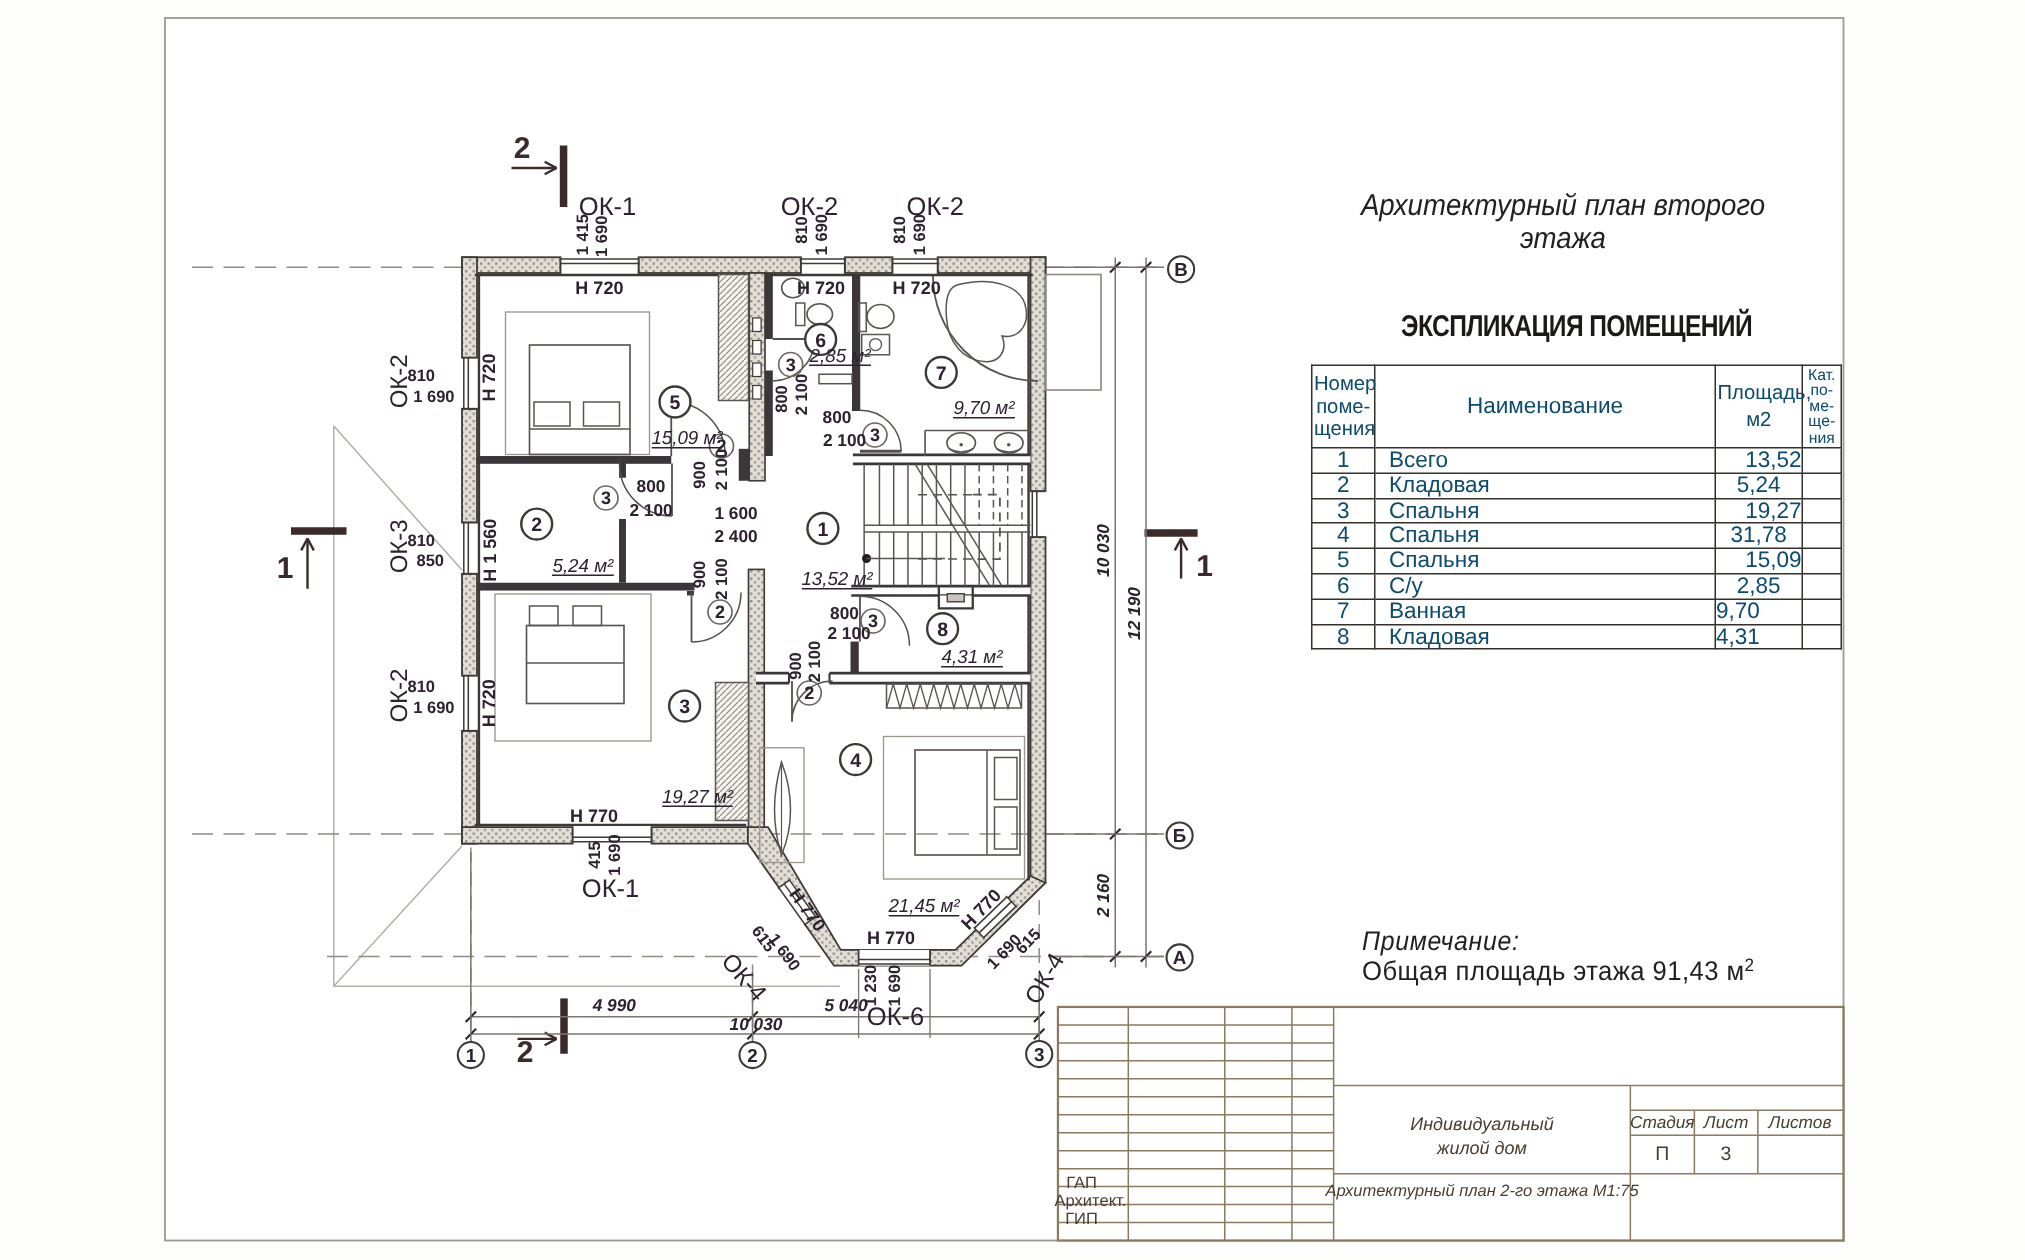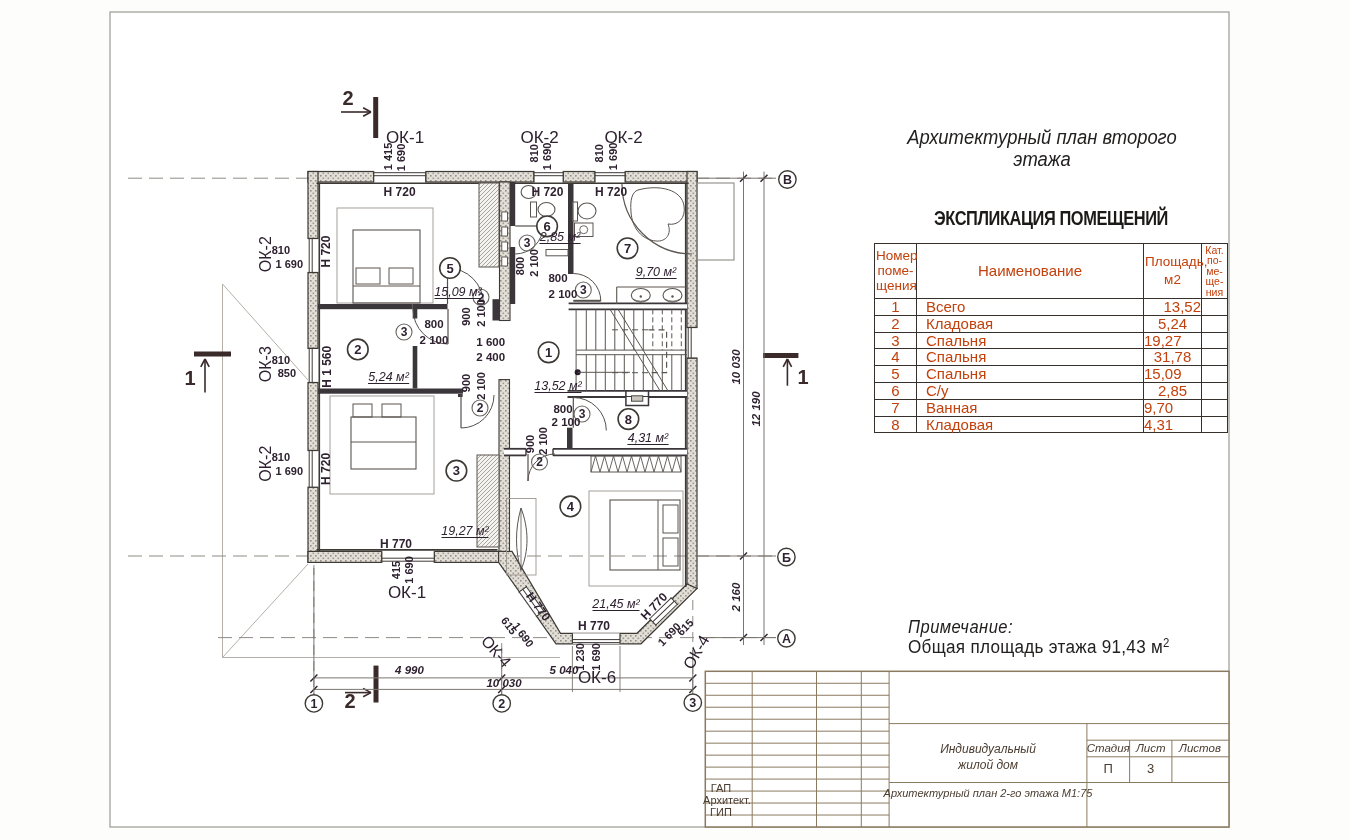--- a/index.html
+++ b/index.html
@@ -395,21 +395,21 @@
 <text x="688.0" y="630.0" font-family="Liberation Sans, sans-serif" font-size="11" fill="#2e2130" text-anchor="middle" font-weight="bold" transform="rotate(-46 688.0 630.0)">615</text>
 <text x="672.0" y="637.0" font-family="Liberation Sans, sans-serif" font-size="11" fill="#2e2130" text-anchor="middle" font-weight="bold" transform="rotate(-46 672.0 637.0)">1 690</text>
 <text x="701.0" y="655.0" font-family="Liberation Sans, sans-serif" font-size="16" fill="#2e2130" text-anchor="middle" font-weight="normal" transform="rotate(-60 701.0 655.0)">ОК-4</text>
 </svg>
 
 <div class="abs" style="left:872px;top:126px;width:340px;text-align:center;font-size:20px;font-style:italic;color:#232120;letter-spacing:0px;line-height:22px;white-space:nowrap;transform:scaleX(0.92);transform-origin:50% 0">Архитектурный план второго<br>этажа</div>
 
 <div class="abs" style="left:880px;top:207px;width:342px;text-align:center;font-size:20px;font-weight:bold;color:#1c1a18;letter-spacing:-0.5px;transform:scaleX(0.82);transform-origin:50% 0">ЭКСПЛИКАЦИЯ ПОМЕЩЕНИЙ</div>
 
 <div class="abs" style="left:874px;top:242.5px">
-<table style="width:353px;border:1.6px solid #35302b;color:#c2410c;table-layout:fixed">
+<table style="width:353px;border:1.6px solid #35302b;color:#0c4a6e;table-layout:fixed">
 <colgroup>
           <col style="width:42px">
           <col style="width:227px">
           <col style="width:58px">
           <col style="width:26px">
         </colgroup>
 <tbody>
           <tr style="height:53px">
  <td style="border:1.3px solid #35302b;text-align:center;font-size:13.5px;line-height:15px">Номер<br>поме-<br>щения</td>
  <td style="border:1.3px solid #35302b;text-align:center;font-size:15px">Наименование</td>
@@ -424,33 +424,33 @@
 </tr>
 <tr style="height:15.8px;font-size:15px;line-height:15.8px">
  <td style="border:1.3px solid #35302b;text-align:center;padding:0">2</td>
  <td style="border:1.3px solid #35302b;padding:0 0 0 9px">Кладовая</td>
  <td style="border:1.3px solid #35302b;text-align:center;padding:0">5,24</td>
  <td style="border:1.3px solid #35302b;padding:0"></td>
 </tr>
 <tr style="height:15.8px;font-size:15px;line-height:15.8px">
  <td style="border:1.3px solid #35302b;text-align:center;padding:0">3</td>
  <td style="border:1.3px solid #35302b;padding:0 0 0 9px">Спальня</td>
- <td style="border:1.3px solid #35302b;text-align:left;padding:0">19,27</td>
+ <td style="border:1.3px solid #35302b;text-align:right;padding:0">19,27</td>
  <td style="border:1.3px solid #35302b;padding:0"></td>
 </tr>
 <tr style="height:15.8px;font-size:15px;line-height:15.8px">
  <td style="border:1.3px solid #35302b;text-align:center;padding:0">4</td>
  <td style="border:1.3px solid #35302b;padding:0 0 0 9px">Спальня</td>
  <td style="border:1.3px solid #35302b;text-align:center;padding:0">31,78</td>
  <td style="border:1.3px solid #35302b;padding:0"></td>
 </tr>
 <tr style="height:15.8px;font-size:15px;line-height:15.8px">
  <td style="border:1.3px solid #35302b;text-align:center;padding:0">5</td>
  <td style="border:1.3px solid #35302b;padding:0 0 0 9px">Спальня</td>
- <td style="border:1.3px solid #35302b;text-align:left;padding:0">15,09</td>
+ <td style="border:1.3px solid #35302b;text-align:right;padding:0">15,09</td>
  <td style="border:1.3px solid #35302b;padding:0"></td>
 </tr>
 <tr style="height:15.8px;font-size:15px;line-height:15.8px">
  <td style="border:1.3px solid #35302b;text-align:center;padding:0">6</td>
  <td style="border:1.3px solid #35302b;padding:0 0 0 9px">С/у</td>
  <td style="border:1.3px solid #35302b;text-align:center;padding:0">2,85</td>
  <td style="border:1.3px solid #35302b;padding:0"></td>
 </tr>
 <tr style="height:15.8px;font-size:15px;line-height:15.8px">
  <td style="border:1.3px solid #35302b;text-align:center;padding:0">7</td>

